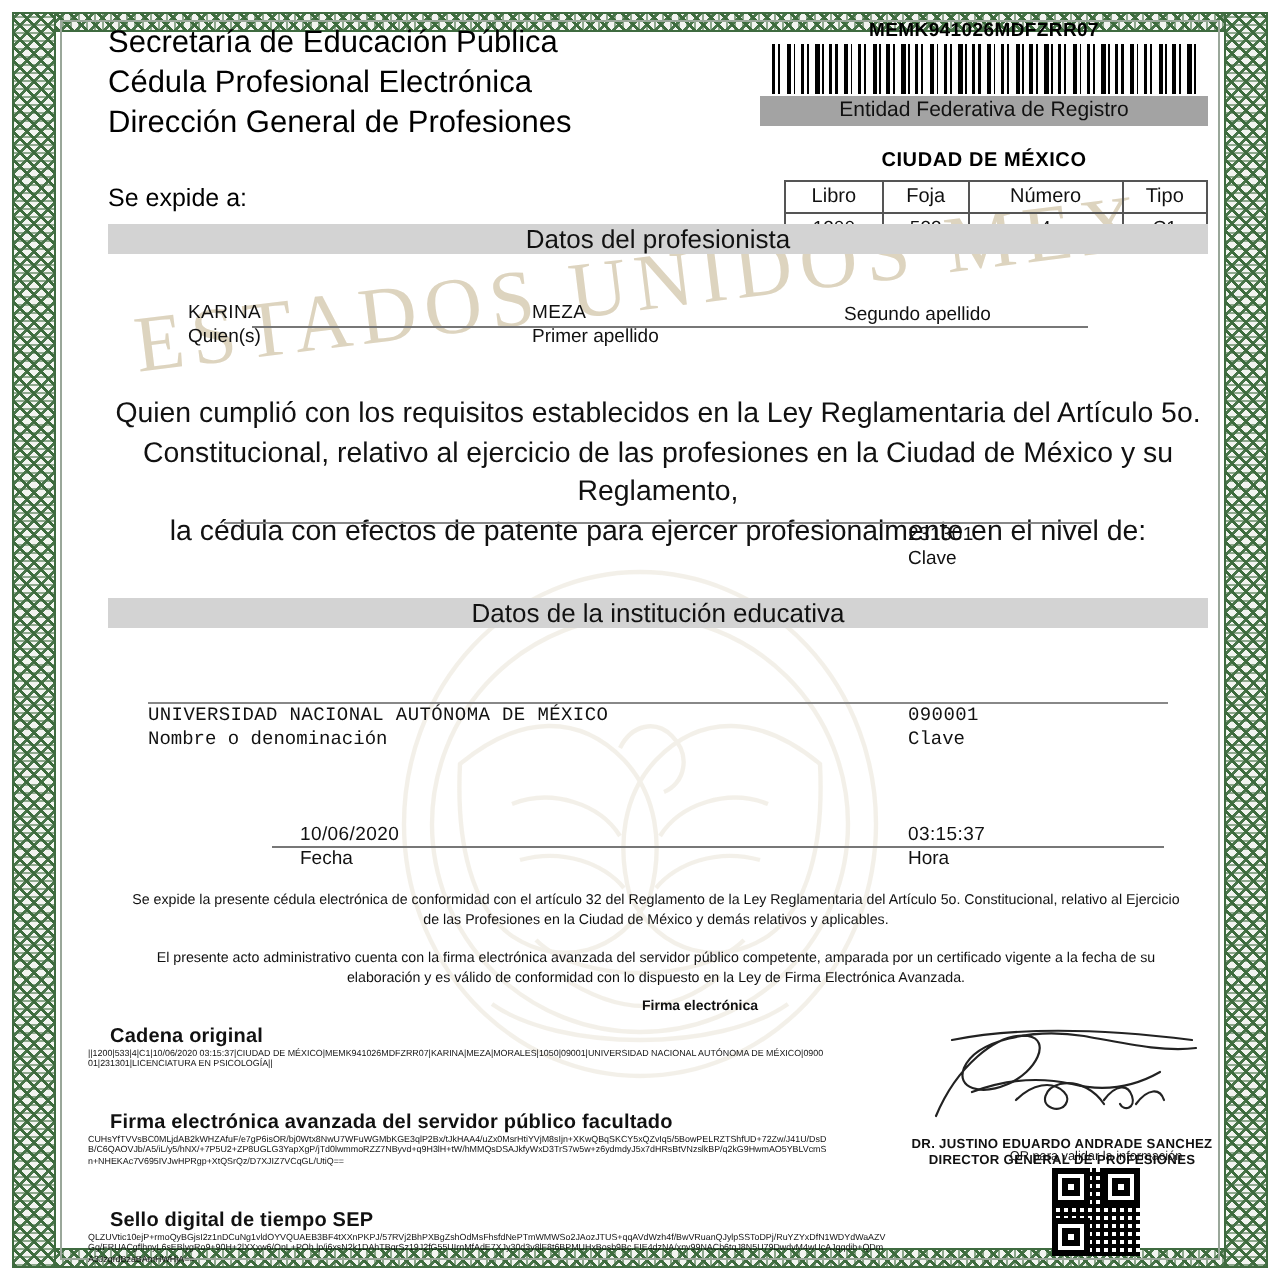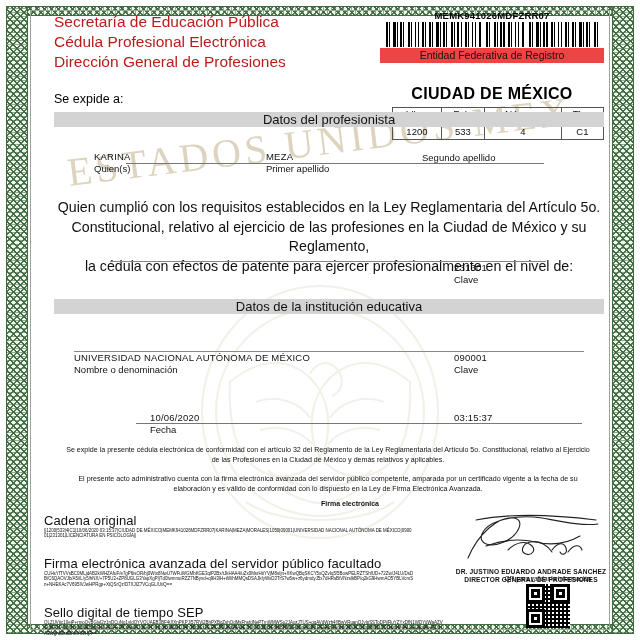--- a/index.html
+++ b/index.html
@@ -46,34 +46,34 @@
     font-family:"Liberation Serif", serif;font-size:40px;letter-spacing:4px;
     color:#d8cdb4;opacity:.85;white-space:nowrap;pointer-events:none;
     font-weight:400;
   }
 
   
   .content{position:absolute;left:34px;right:34px;top:8px;bottom:8px;}
 
   
   .hdr-titles{position:absolute;left:20px;top:4px;}
-  .hdr-titles div{font-size:15.5px;line-height:20px;color:#b91c1c;}
+  .hdr-titles div{font-size:15.5px;line-height:20px;color:#000000;}
 
   .hdr-right{position:absolute;right:2px;top:2px;width:224px;text-align:center;}
   .curp{font-size:9.5px;font-weight:bold;letter-spacing:.2px;line-height:11px;}
   .barcode{
     height:25px;width:212px;margin:1px auto 0;
     background-image:repeating-linear-gradient(90deg,
       #000 0 1.6px, #fff 1.6px 3.1px, #000 3.1px 4.2px, #fff 4.2px 7.4px,
       #000 7.4px 9.6px, #fff 9.6px 10.8px, #000 10.8px 11.6px, #fff 11.6px 14.3px);
   }
   .ent-fed{
-    background:#ef4444;font-size:10.5px;padding:1px 0 2px;margin-top:1px;color:#111;
-  }
-  .ciudad{font-size:16px;font-weight:bold;margin-top:22px;letter-spacing:.3px;}
+    background:#a3a3a3;font-size:10.5px;padding:1px 0 2px;margin-top:1px;color:#111;
+  }
+  .ciudad{font-size:10px;font-weight:bold;margin-top:12px;letter-spacing:.3px;}
   table.lft{
     margin:4px 0 0 auto;border-collapse:collapse;width:212px;
   }
   table.lft th,table.lft td{
     border:1px solid #555;font-size:9.5px;font-weight:normal;
     padding:2px 0 2px;text-align:center;color:#111;
   }
   table.lft th{font-size:10px;}
   table.lft td{border-top:none;}
 
@@ -104,21 +104,21 @@
   
   .legal{
     position:absolute;left:24px;right:8px;text-align:center;
     font-size:7.1px;line-height:10.4px;color:#111;
   }
 
   .firma-elec-lbl{
     position:absolute;left:0;right:0;text-align:center;font-size:7px;font-weight:bold;color:#111;
   }
 
-  .blk-title{font-size:13px;font-weight:normal;color:#111;letter-spacing:.1px;}
+  .blk-title{font-size:10px;font-weight:bold;color:#111;letter-spacing:.1px;margin-left:11px;}
   .blk-body{font-size:4.45px;line-height:5.4px;color:#111;word-break:break-all;
             font-family:"Liberation Sans", sans-serif;letter-spacing:0;}
   .blk-body.mono{font-family:"Liberation Sans", sans-serif;}
 
   
   .sig-wrap{position:absolute;right:14px;top:512px;width:190px;text-align:center;}
   .sig-names div{font-size:6.6px;font-weight:bold;line-height:8.4px;color:#111;letter-spacing:.15px;}
 
   
   .qr-wrap{position:absolute;right:22px;bottom:12px;width:140px;text-align:center;}
@@ -238,41 +238,42 @@
     <div class="prog" style="top:254px;height:26px;">
       <div class="rule"></div>
       <div class="col" style="left:400px;width:140px;">
         <div class="val">231301</div>
         <div class="lbl">Clave</div>
       </div>
     </div>
 
     <div class="sectionbar" style="top:291px;">Datos de la institución educativa</div>
 
-    <div class="prog" style="top:344px;height:26px;">
+    <div class="prog" style="top:344px;height:26px;font-family:Liberation Mono, monospace;">
       <div class="rule" style="left:20px;right:20px;"></div>
       <div class="col" style="left:20px;width:370px;">
         <div class="val">UNIVERSIDAD  NACIONAL  AUTÓNOMA  DE MÉXICO</div>
         <div class="lbl">Nombre o denominación</div>
       </div>
       <div class="col" style="left:400px;width:140px;">
         <div class="val">090001</div>
         <div class="lbl">Clave</div>
       </div>
     </div>
 
 
     <div class="three" style="top:404px;height:28px;">
       <div class="rule" style="left:82px;right:22px;top:11px;"></div>
       <div class="col" style="left:96px;width:190px;">
         <div class="val">10/06/2020</div>
         <div class="lbl">Fecha</div>
       </div>
       <div class="col" style="left:400px;width:160px;">
         <div class="val">03:15:37</div>
+        <div class="lbl">Hora</div>
       </div>
     </div>
 
     <div class="legal" style="top:437px;">
       <div>Se expide la presente cédula electrónica de conformidad con el artículo 32 del Reglamento de la Ley Reglamentaria del Artículo 5o. Constitucional, relativo al Ejercicio</div>
       <div>de las Profesiones en la Ciudad de México y demás relativos y aplicables.</div>
     </div>
     <div class="legal" style="top:466px;">
       <div>El presente acto administrativo cuenta con la firma electrónica avanzada del servidor público competente, amparada por un certificado vigente a la fecha de su</div>
       <div>elaboración y es válido de conformidad con lo dispuesto en la Ley de Firma Electrónica Avanzada.</div>

